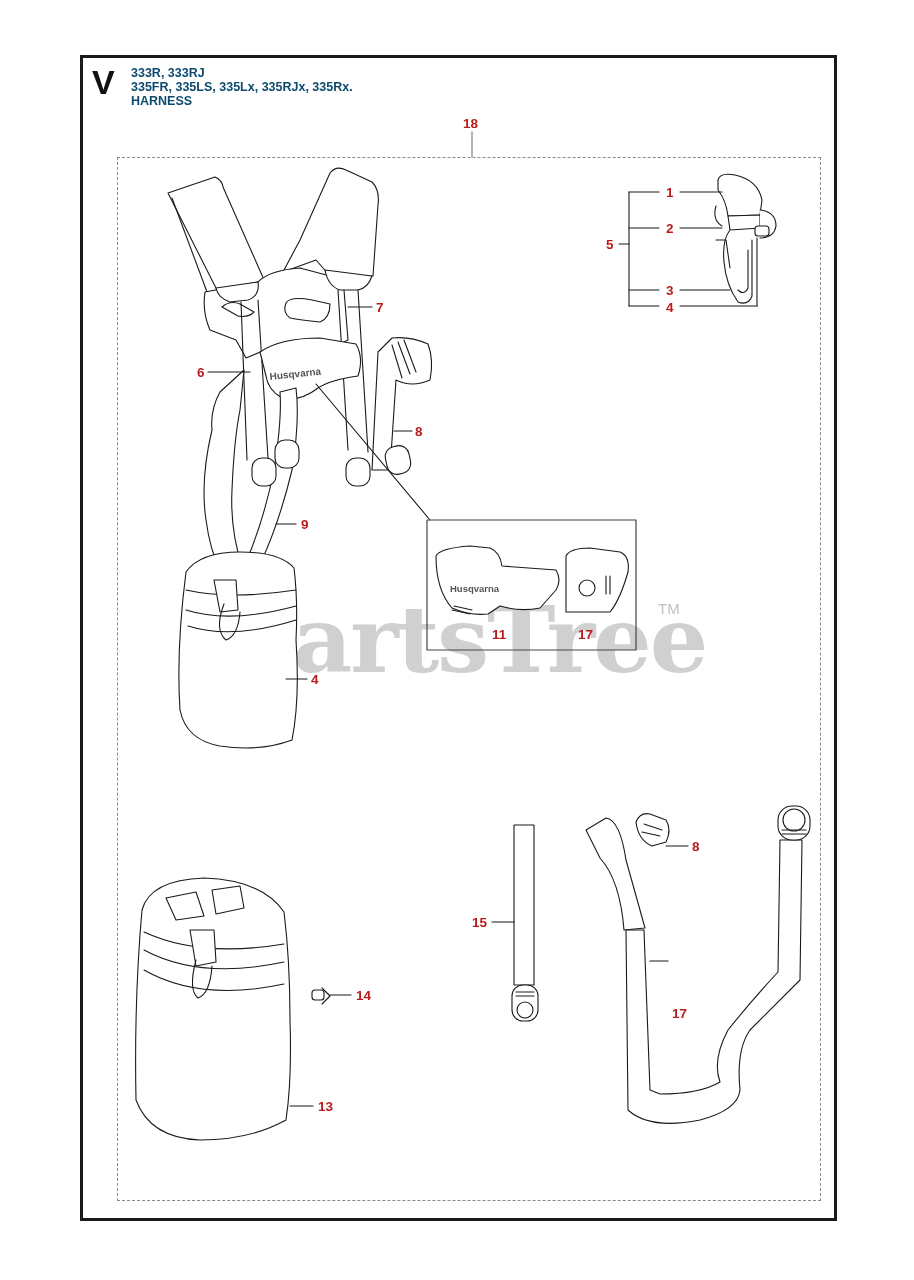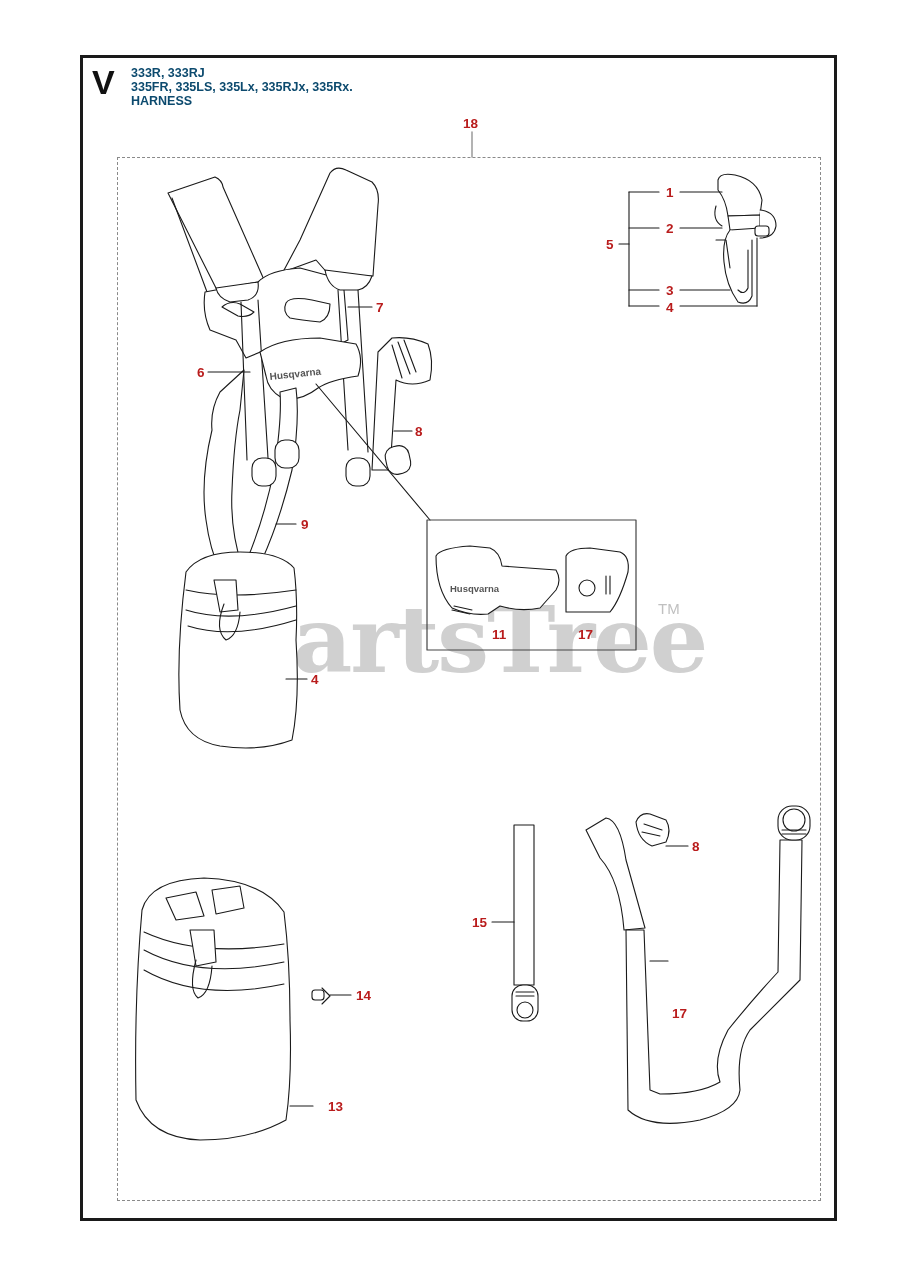--- a/index.html
+++ b/index.html
@@ -163,17 +163,17 @@
 <div class="co" style="left:666px;top:283px">3</div>
 <div class="co" style="left:666px;top:300px">4</div>
 <div class="co" style="left:606px;top:237px">5</div>
 <div class="co" style="left:197px;top:365px">6</div>
 <div class="co" style="left:376px;top:300px">7</div>
 <div class="co" style="left:415px;top:424px">8</div>
 <div class="co" style="left:301px;top:517px">9</div>
 <div class="co" style="left:311px;top:672px">4</div>
 <div class="co" style="left:492px;top:627px">11</div>
 <div class="co" style="left:578px;top:627px">17</div>
-<div class="co" style="left:328px;top:1099px">13</div>
+<div class="co" style="left:318px;top:1099px">13</div>
 <div class="co" style="left:356px;top:988px">14</div>
 <div class="co" style="left:472px;top:915px">15</div>
 <div class="co" style="left:692px;top:839px">8</div>
 <div class="co" style="left:672px;top:1006px">17</div>
 
 </body></html>

